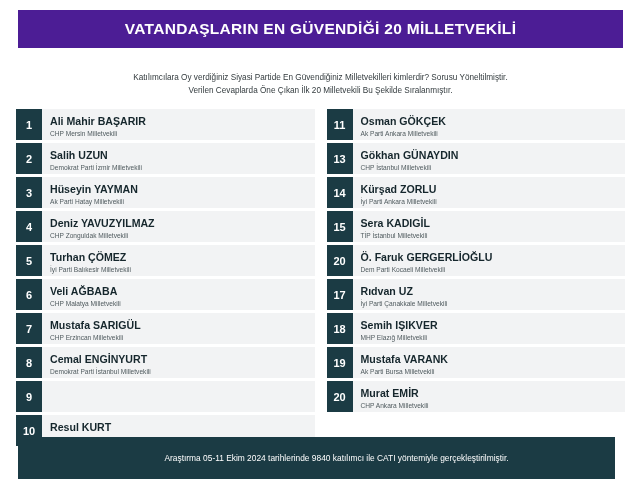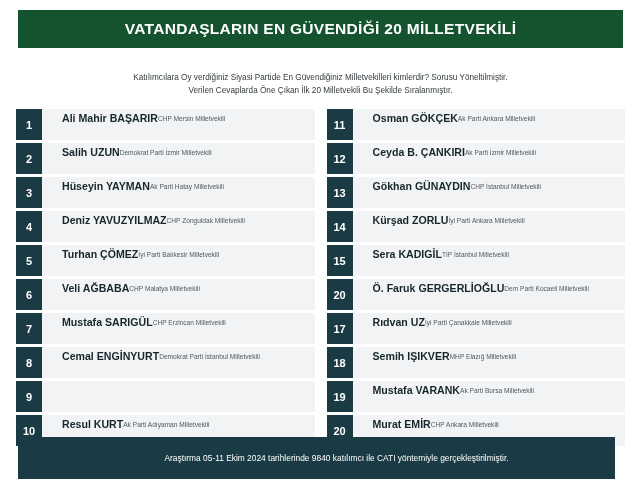--- a/index.html
+++ b/index.html
@@ -12,21 +12,21 @@
   .page {
     position: relative;
     width: 641px; height: 481px;
     background: #ffffff;
     padding: 0;
   }
 
   
   .title-bar {
     margin: 10px 18px 0 18px;
-    background: #14532d;
+    background: #4c1d95;
     height: 38px;
     display: flex;
     align-items: center;
     justify-content: center;
   }
   .title-bar .title-text {
     color: #ffffff;
     font-size: 15.5px;
     font-weight: bold;
     letter-spacing: 0.3px;
@@ -63,23 +63,23 @@
     min-width: 26px;
     background: #1b3b44;
     color: #ffffff;
     font-size: 11px;
     font-weight: bold;
     display: flex;
     align-items: center;
     justify-content: center;
   }
   .row .info {
-    padding: 4px 0 0 20px;
-    display: flex;
-    flex-direction: row;
+    padding: 4px 0 0 8px;
+    display: flex;
+    flex-direction: column;
     justify-content: center;
     overflow: hidden;
   }
   .row .name {
     font-size: 10.6px;
     font-weight: bold;
     color: #15262c;
     line-height: 1.1;
     white-space: nowrap;
   }
@@ -209,27 +209,20 @@
 
     <div class="col">
       <div class="row">
         <div class="num">11</div>
         <div class="info">
           <div class="name">Osman GÖKÇEK</div>
           <div class="party">Ak Parti Ankara Milletvekili</div>
         </div>
       </div>
       <div class="row">
-        <div class="num">12</div>
-        <div class="info">
-          <div class="name">Ceyda B. ÇANKIRI</div>
-          <div class="party">Ak Parti İzmir Milletvekili</div>
-        </div>
-      </div>
-      <div class="row">
         <div class="num">13</div>
         <div class="info">
           <div class="name">Gökhan GÜNAYDIN</div>
           <div class="party">CHP İstanbul Milletvekili</div>
         </div>
       </div>
       <div class="row">
         <div class="num">14</div>
         <div class="info">
           <div class="name">Kürşad ZORLU</div>

